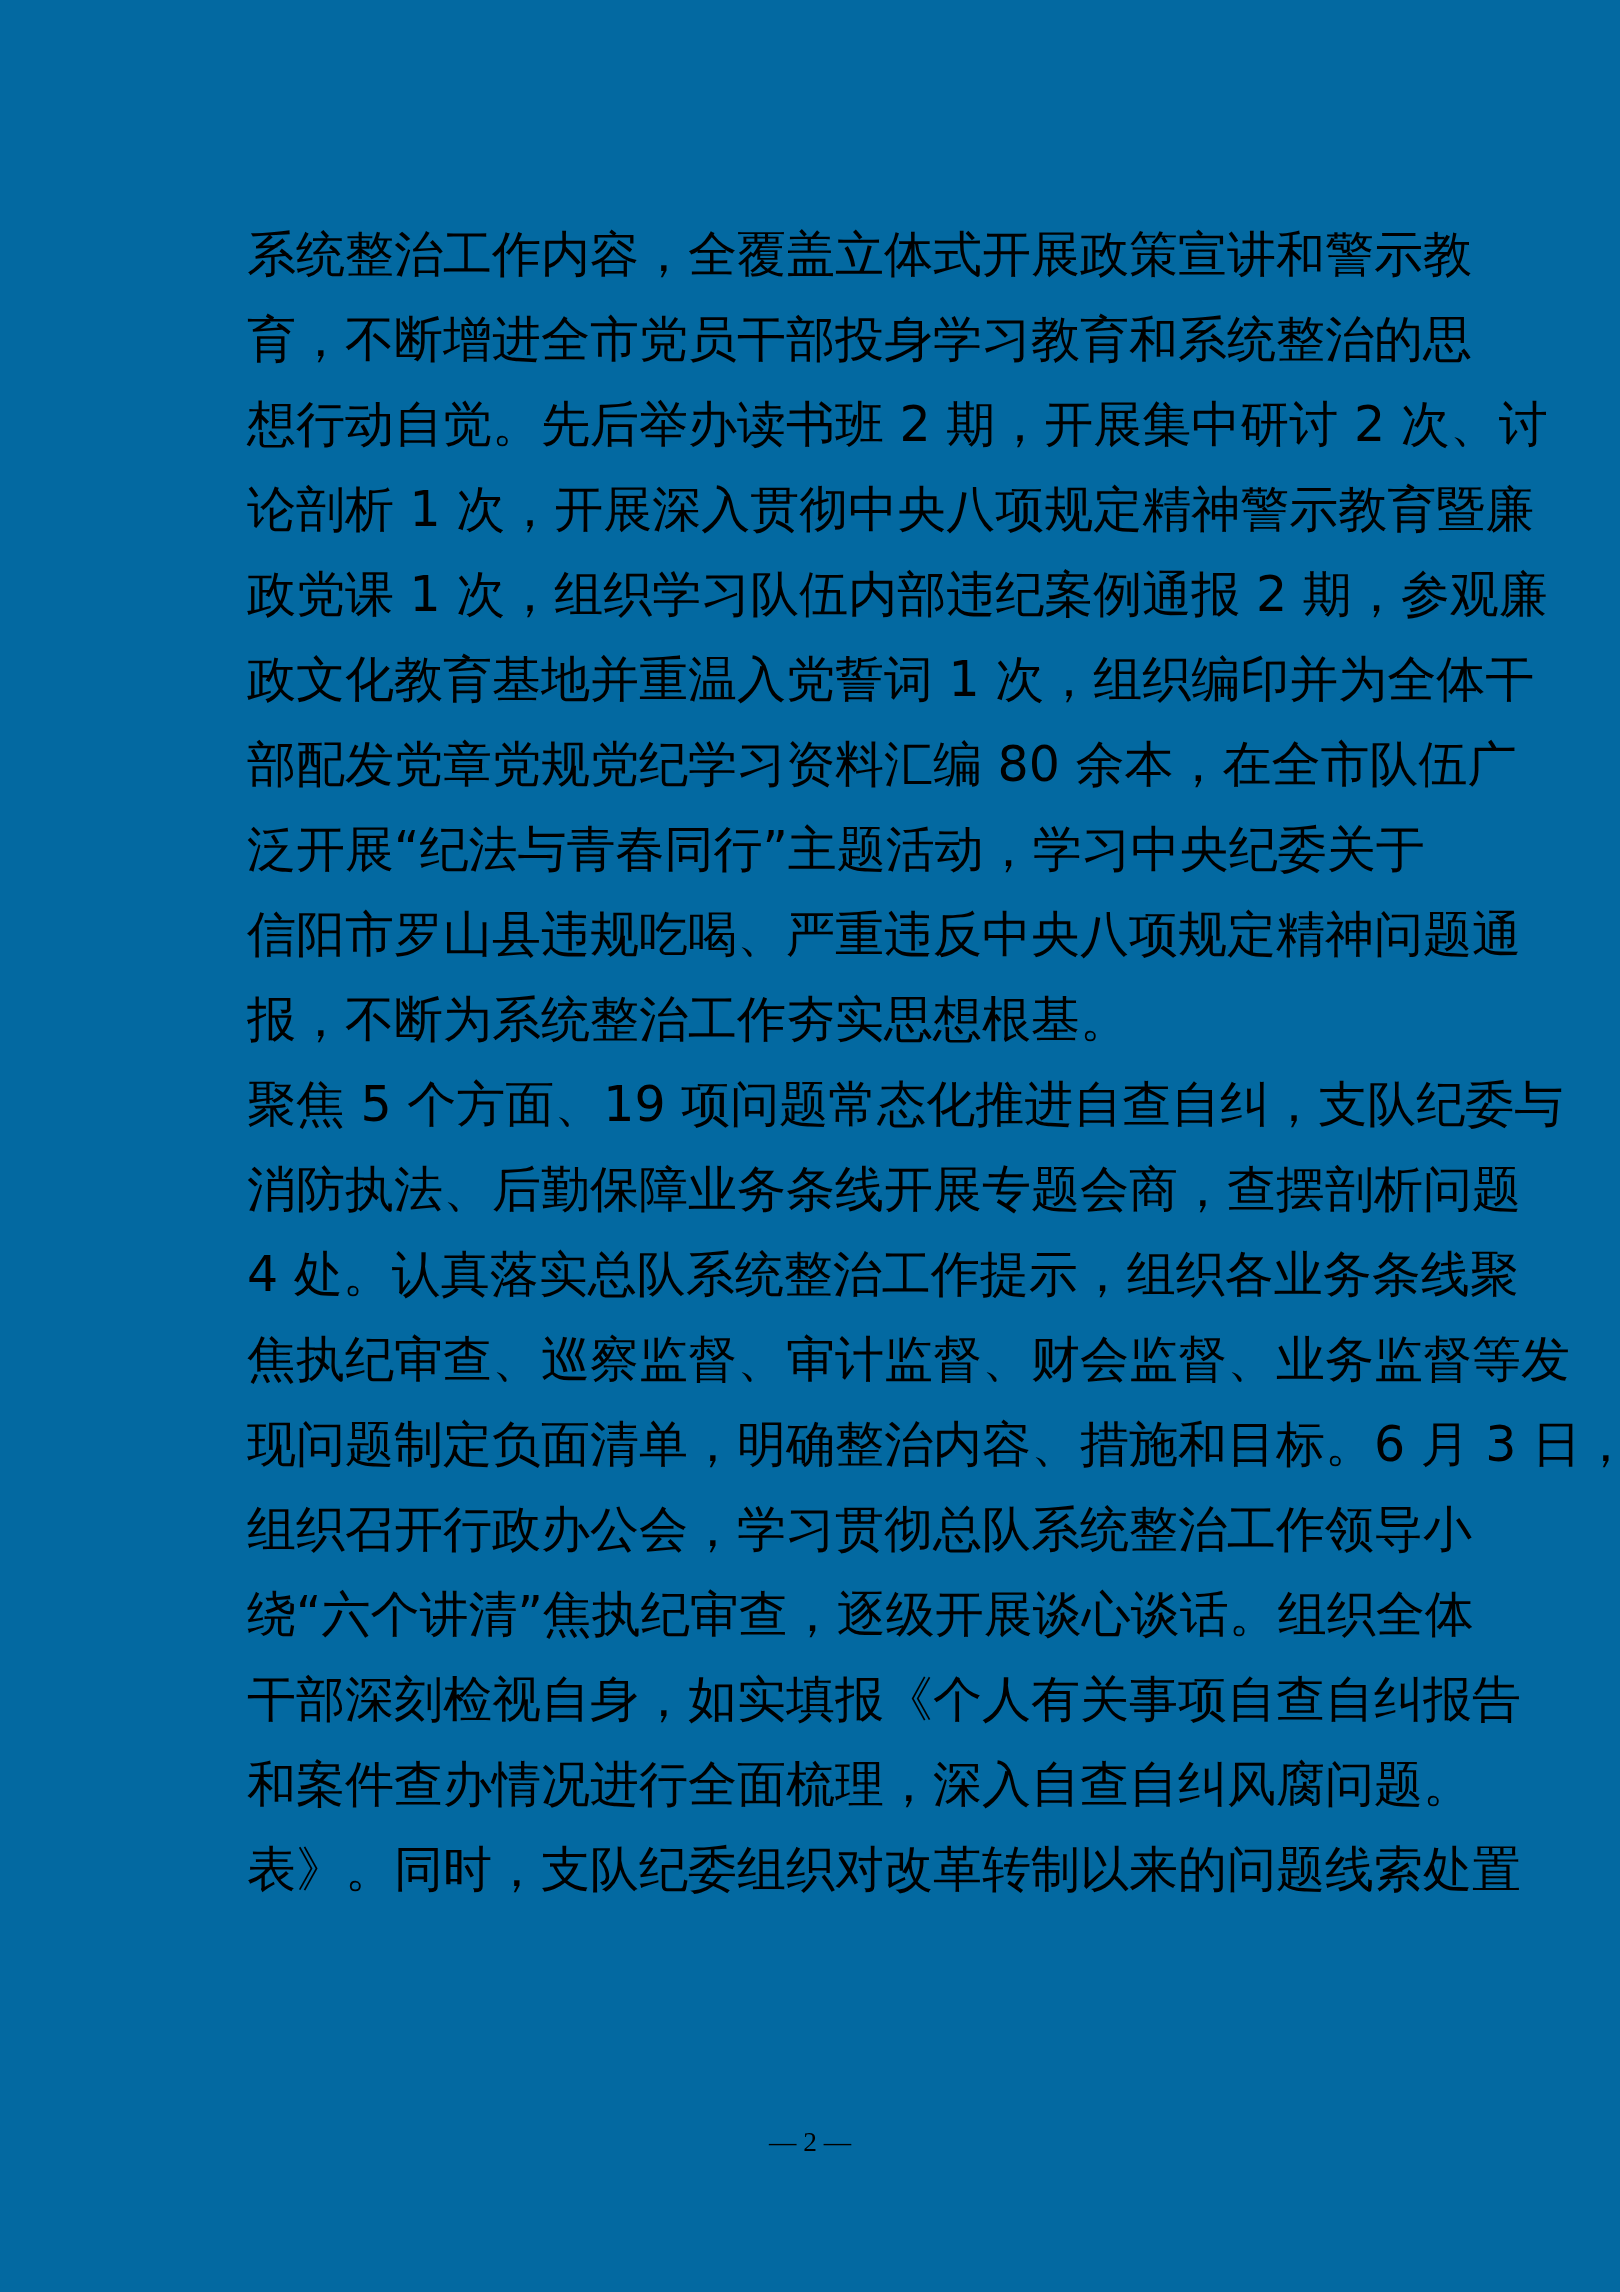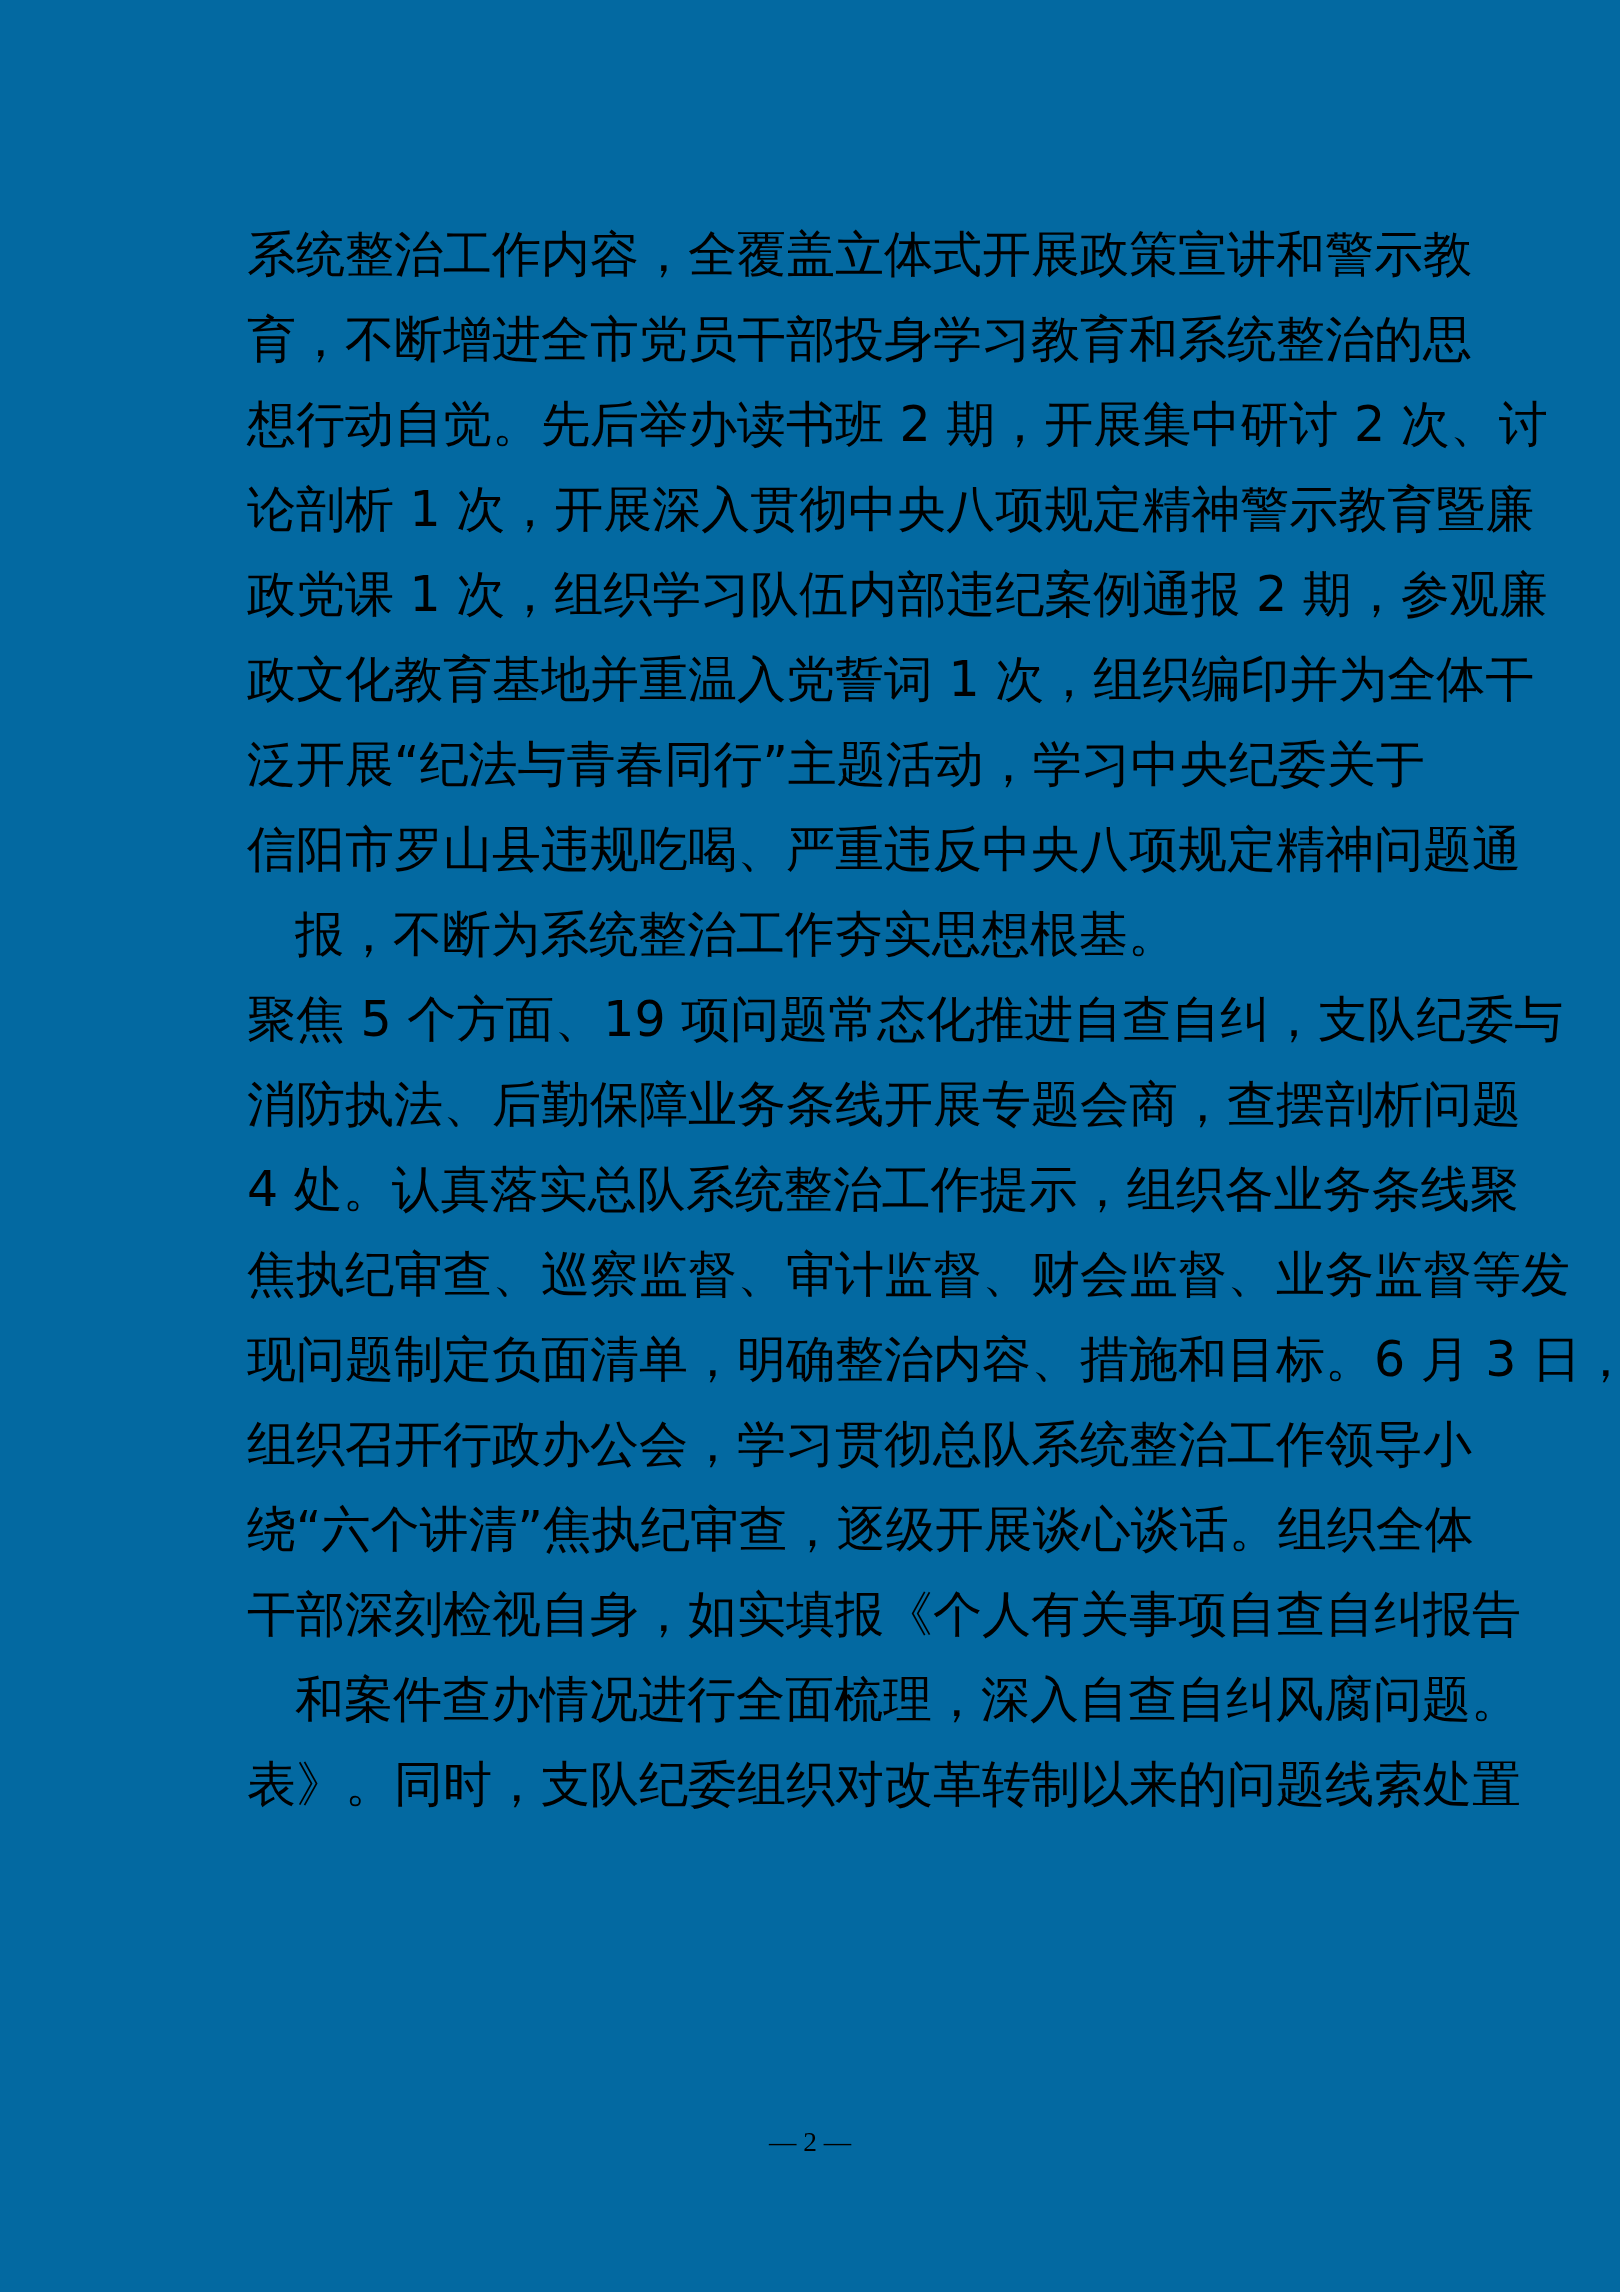--- a/index.html
+++ b/index.html
@@ -35,21 +35,20 @@
       line-height: 63px;
       font-size: 49px;
       white-space: nowrap;
       text-align: justify;
       text-align-last: justify;
       letter-spacing: 0;
       overflow: visible;
     }
     .line.last {
       text-align-last: left;
-      margin-left: 48px;
     }
     .line.indent {
       padding-left: 102px;
     }
     .bold {
       font-weight: bold;
     }
     .page-number {
       position: absolute;
       top: 2125px;
@@ -67,20 +66,21 @@
 <div class="page">
   <div class="body-text">
 
     <div>
       <span class="line">系统整治工作内容，全覆盖立体式开展政策宣讲和警示教</span>
       <span class="line">育，不断增进全市党员干部投身学习教育和系统整治的思</span>
       <span class="line">想行动自觉。先后举办读书班 2 期，开展集中研讨 2 次、讨</span>
       <span class="line">论剖析 1 次，开展深入贯彻中央八项规定精神警示教育暨廉</span>
       <span class="line">政党课 1 次，组织学习队伍内部违纪案例通报 2 期，参观廉</span>
       <span class="line">政文化教育基地并重温入党誓词 1 次，组织编印并为全体干</span>
+      <span class="line">部配发党章党规党纪学习资料汇编 80 余本，在全市队伍广</span>
       <span class="line">泛开展“纪法与青春同行”主题活动，学习中央纪委关于</span>
       <span class="line">信阳市罗山县违规吃喝、严重违反中央八项规定精神问题通</span>
       <span class="line last">报，不断为系统整治工作夯实思想根基。</span>
     </div>
 
     <div>
       <span class="line">聚焦 5 个方面、19 项问题常态化推进自查自纠，支队纪委与</span>
       <span class="line">消防执法、后勤保障业务条线开展专题会商，查摆剖析问题</span>
       <span class="line">4 处。认真落实总队系统整治工作提示，组织各业务条线聚</span>
       <span class="line">焦执纪审查、巡察监督、审计监督、财会监督、业务监督等发</span>

